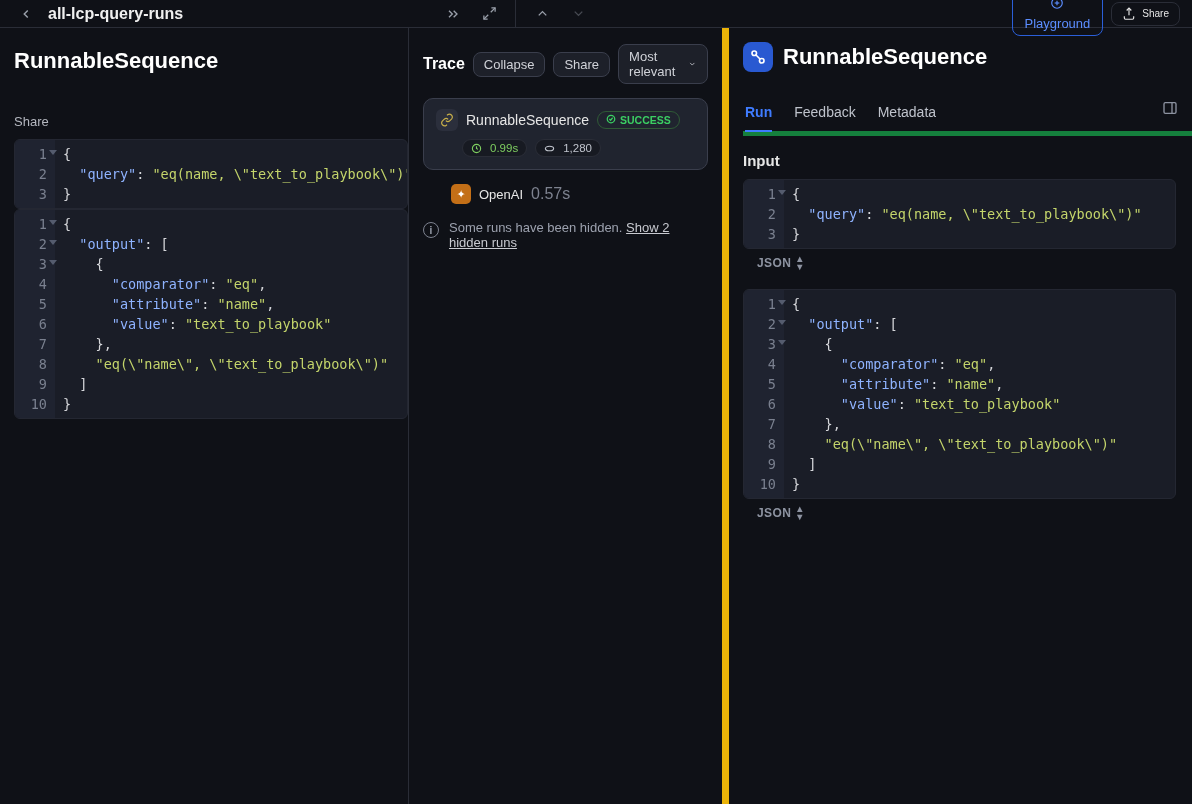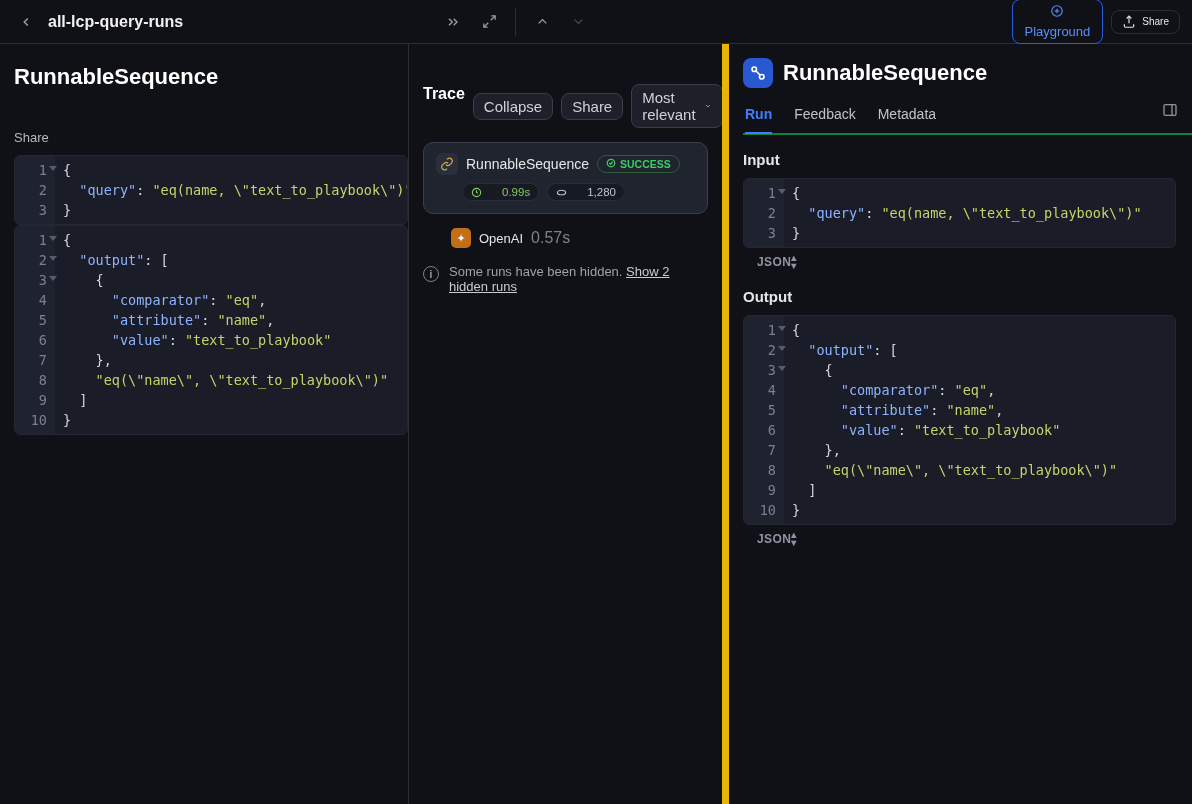--- a/index.html
+++ b/index.html
@@ -10,21 +10,21 @@
     color: #e6e6e6;
     font-family: -apple-system, BlinkMacSystemFont, "Segoe UI", Helvetica, Arial, sans-serif;
     font-size: 13px;
     overflow: hidden;
     display: flex;
     flex-direction: column;
   }
 
   
   .topbar {
-    height: 44px;
+    height: 28px;
     display: flex;
     align-items: center;
     border-bottom: 1px solid #2a2d37;
     padding: 0 12px;
     gap: 8px;
   }
   .back-btn {
     width: 28px; height: 28px;
     display: flex; align-items: center; justify-content: center;
     color: #9aa0ab;
@@ -139,23 +139,23 @@
   .trace-header {
     display:flex; align-items:center; gap:8px; margin-bottom:14px;
   }
   .trace-title { font-size:16px; font-weight:600; color:#fff; }
   .chip-btn {
     border:1px solid #3a3e4c;
     background:#1d2029;
     color:#d0d2d8;
     border-radius:8px;
     padding:4px 10px;
-    font-size:15px;
+    font-size:13px;
     cursor:pointer;
-    display:flex; align-items:center; gap:4px;margin-top:24px;
+    display:flex; align-items:center; gap:4px;
   }
   .trace-node {
     border:1px solid #3a3e4c;
     background:#20242f;
     border-radius:10px;
     padding:10px 12px 12px 12px;
   }
   .trace-node-row1 { display:flex; align-items:center; gap:8px; margin-bottom:4px;}
   .node-icon {
     width:22px;height:22px;border-radius:6px;background:#2b2f3c;display:flex;align-items:center;justify-content:center;
@@ -170,21 +170,21 @@
     display:flex; align-items:flex-start; gap:4px;
   }
   .trace-badges { display:flex; gap:8px; margin-top:8px; margin-left:26px;}
   .small-pill {
     background:#171a22;
     border:1px solid #2a2d37;
     border-radius:999px;
     padding:2px 8px;
     color:#7fcf60;
     font-size:11.5px;
-    display:flex;align-items:center;gap:20px;
+    display:flex;align-items:center;gap:8px;
   }
   .small-pill.token { color:#bfc3cc; }
 
   .child-run {
     margin: 14px 0 12px 28px;
     display:flex; align-items:center; gap:8px;
     font-size:13px;
   }
   .child-icon {
     width:20px;height:20px;border-radius:5px;background:#c36f17;display:flex;align-items:center;justify-content:center;font-size:11px;color:#fff;
@@ -205,29 +205,29 @@
 
   
   .right-header {
     display:flex; align-items:center; gap:10px; margin-bottom:12px; padding-right:14px;
   }
   .seq-icon {
     width:30px;height:30px;border-radius:8px;background:#2959d1;display:flex;align-items:center;justify-content:center;color:#fff;
   }
   .right-title { font-size:22px; font-weight:700; color:#fff; }
   .tabs {
-    display:flex; gap:22px; border-bottom:2px solid #15803d; padding:0 0 0 2px; margin-bottom:12px; position:relative;
+    display:flex; gap:22px; border-bottom:5px solid #15803d; padding:0 0 0 2px; margin-bottom:12px; position:relative;margin-top:14px;
   }
   .side-split-icon { position:absolute; right:14px; top:2px; color:#8d93a1; cursor:pointer;}
   .tab { padding:6px 0 10px 0; font-size:14px; color:#bfc3cc; cursor:pointer; }
   .tab.active { color:#3f7cff; font-weight:600; border-bottom:2px solid #3f7cff; margin-bottom:-1px; }
   .right-section-label { font-size:15px; font-weight:600; margin:4px 0 10px 0; }
   .json-chip {
     margin:6px 0 18px 14px;
-    display:flex;align-items:center;gap:0;
+    display:flex;align-items:center;gap:6px;
     color:#8d93a1;font-size:12px;font-weight:600;letter-spacing:0.4px;
   }
   .json-chip .sort-icon { font-size:10px; line-height:8px; }
 
   .right-scroll { overflow-y:auto; padding-right:16px; }
 
   svg { display:block; }
 </style>
 </head>
 <body>
@@ -417,21 +417,20 @@
             <div class="ln">2</div>
             <div class="ln">3</div>
           </div>
           <div class="code-lines"><div><span class="tok-punct">{</span></div><div>  <span class="tok-key">"query"</span><span class="tok-punct">:</span> <span class="tok-str">"eq(name, \"text_to_playbook\")"</span></div><div><span class="tok-punct">}</span></div></div>
         </div>
       <div class="json-chip">
         <span>JSON</span>
         <span class="sort-icon">▴<br>▾</span>
       </div>
 
-      <div class="right-section-label">Output</div>
       <div class="code-block">
           <div class="gutter">
             <div class="ln fold">1</div>
             <div class="ln fold">2</div>
             <div class="ln fold">3</div>
             <div class="ln">4</div>
             <div class="ln">5</div>
             <div class="ln">6</div>
             <div class="ln">7</div>
             <div class="ln">8</div>

